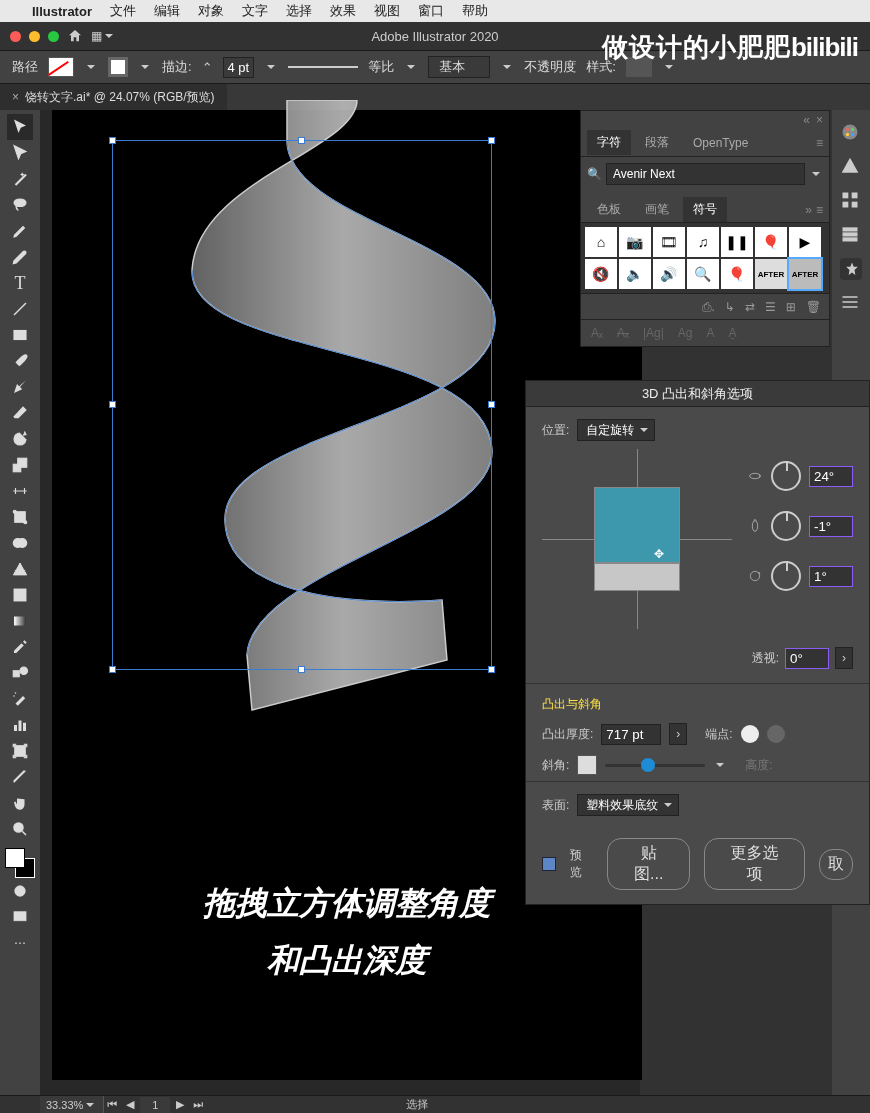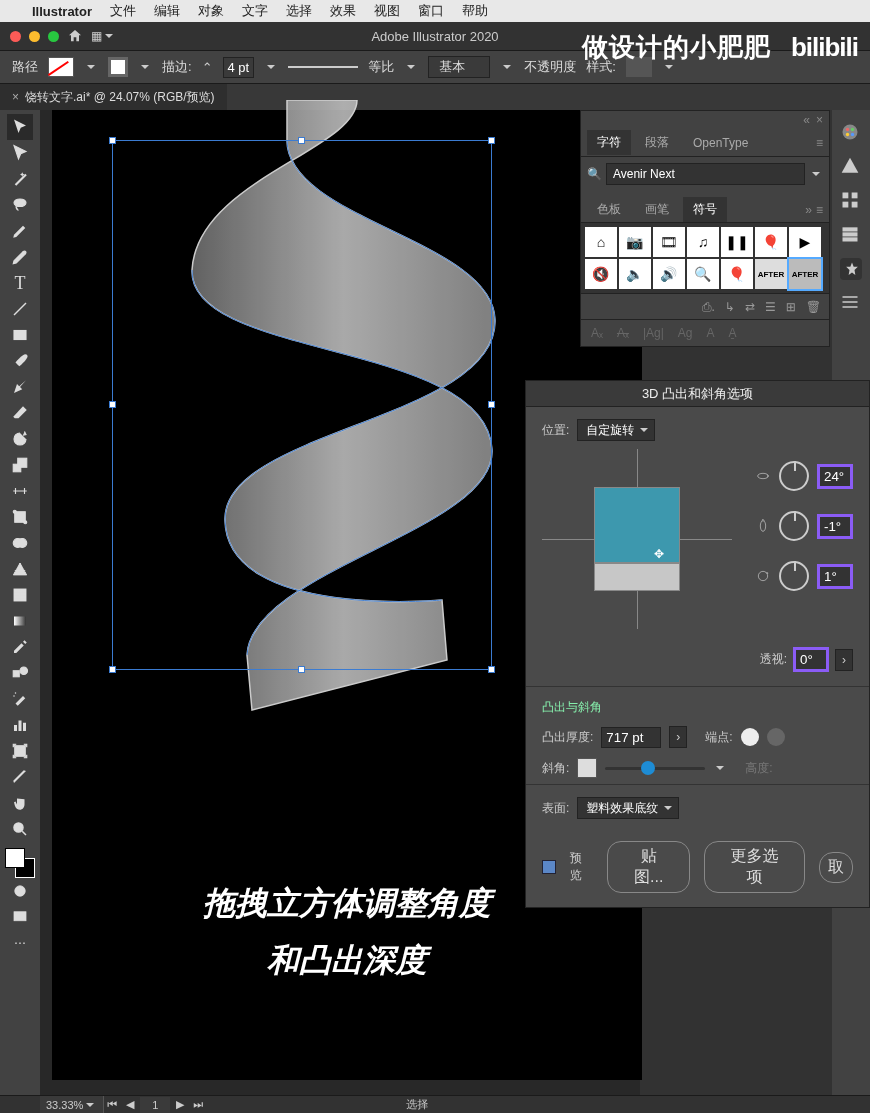--- a/index.html
+++ b/index.html
@@ -93,43 +93,43 @@
 .track::after{content:"";position:absolute;top:0;bottom:0;left:50%;border-left:1px solid #888;}
 .cube{width:86px;height:104px;position:relative;z-index:2;}
 .cube .top{position:absolute;left:0;top:0;width:86px;height:76px;background:#3d98ae;border:1px solid #888;}
 .cube .front{position:absolute;left:0;top:76px;width:86px;height:28px;background:#c7c7c7;border:1px solid #888;}
 .move-cursor{position:absolute;left:60px;top:60px;font-size:12px;color:#fff;}
 .angle-col{flex:1;display:flex;flex-direction:column;gap:20px;align-items:flex-end;padding-top:12px;}
 .angle-row{display:flex;align-items:center;gap:8px;}
 .orbit-icon{width:16px;height:16px;fill:#ccc;}
 .orbit{width:30px;height:30px;border:2px solid #ccc;border-radius:50%;position:relative;}
 .orbit::after{content:"";position:absolute;left:50%;top:-2px;width:2px;height:10px;background:#ccc;transform-origin:bottom;}
-.ang-in{background:#333;color:#fff;border:3px solid #8b5cf6;width:36px;padding:2px 4px;text-align:left;}
+.ang-in{background:#333;color:#fff;border:1px solid #8b5cf6;width:44px;padding:2px 4px;text-align:left;}
 .persp{display:flex;align-items:center;justify-content:flex-end;gap:6px;margin:10px 0 14px;}
 
 hr.sep{border:none;border-top:1px solid #333;margin:6px -16px 12px;}
-.section-label{color:#86efac;margin-bottom:10px;}
+.section-label{color:#fde047;margin-bottom:10px;}
 .ext-row{display:flex;align-items:center;gap:8px;margin-bottom:10px;}
 .num-in{background:#333;color:#fff;border:1px solid #222;width:60px;padding:2px 4px;}
 .step-btn{width:18px;height:22px;background:#333;border:1px solid #222;display:flex;align-items:center;justify-content:center;color:#ccc;}
 .cap{width:18px;height:18px;border-radius:50%;background:#666;}
 .cap.sel{background:#eee;}
 
 .bevel-row{display:flex;align-items:center;gap:8px;}
 .bevel-slider{position:relative;width:100px;height:20px;}
 .bevel-slider::before{content:"";position:absolute;left:0;right:0;top:9px;height:3px;background:#333;border-radius:2px;}
 .bevel-thumb{position:absolute;left:36px;top:3px;width:14px;height:14px;border-radius:50%;background:#1e8cd4;}
 .bevel-box{width:20px;height:20px;background:#ddd;border:1px solid #555;}
 
 .dlg-buttons{display:flex;align-items:center;gap:14px;padding:14px 16px 0;}
 .chk{width:14px;height:14px;background:#5b87c7;border:1px solid #223;}
 .btn{border:1px solid #888;border-radius:14px;padding:4px 18px;background:transparent;color:#ddd;font-size:16px;}
 
 
-.watermark{position:absolute;right:12px;top:30px;color:#fff;font-size:26px;font-weight:700;letter-spacing:1px;display:flex;align-items:center;gap:20px;z-index:50;}
+.watermark{position:absolute;right:12px;top:30px;color:#fff;font-size:26px;font-weight:700;letter-spacing:1px;display:flex;align-items:center;gap:0;z-index:50;}
 .bili{font-family:Arial;font-weight:900;letter-spacing:-1px;}
 
 
 .status{position:absolute;left:0;right:0;bottom:0;height:18px;background:#323232;border-top:1px solid #1a1a1a;display:flex;align-items:center;font-size:11px;color:#ccc;}
 .status .zoom{padding:0 6px;border-right:1px solid #555;background:#3a3a3a;height:100%;display:flex;align-items:center;margin-left:40px;}
 .status .nav{display:flex;align-items:center;gap:2px;}
 .status .navbtn{width:16px;height:16px;display:flex;align-items:center;justify-content:center;color:#ccc;}
 .status .sel-label{margin-left:200px;}
 </style>
 </head>

